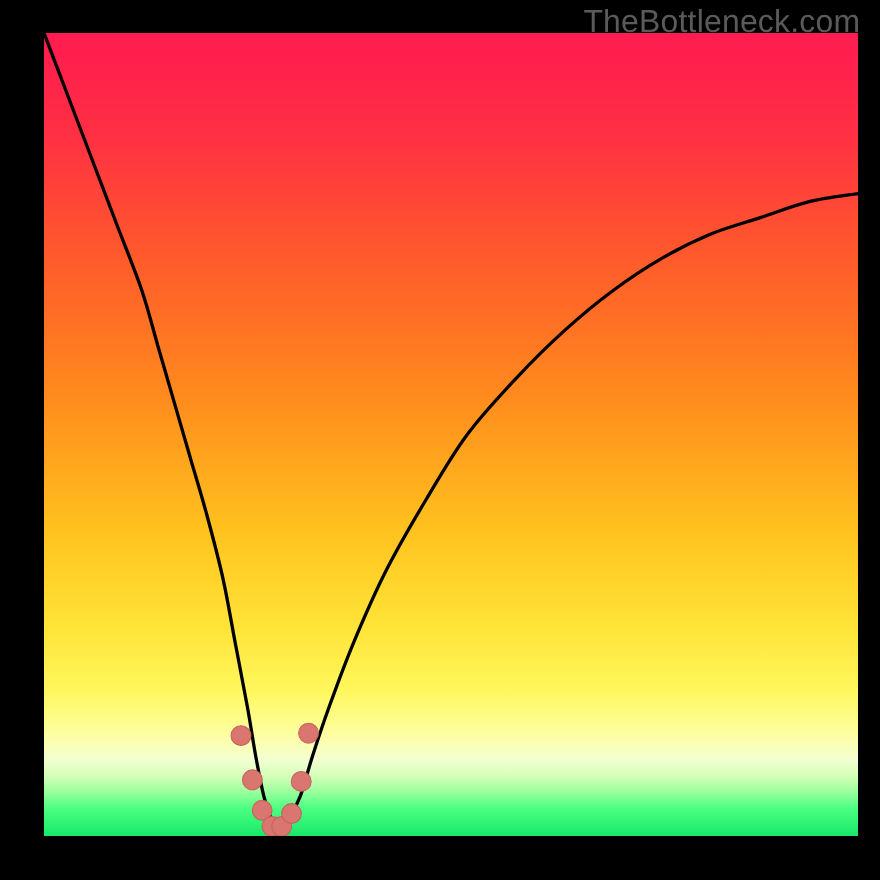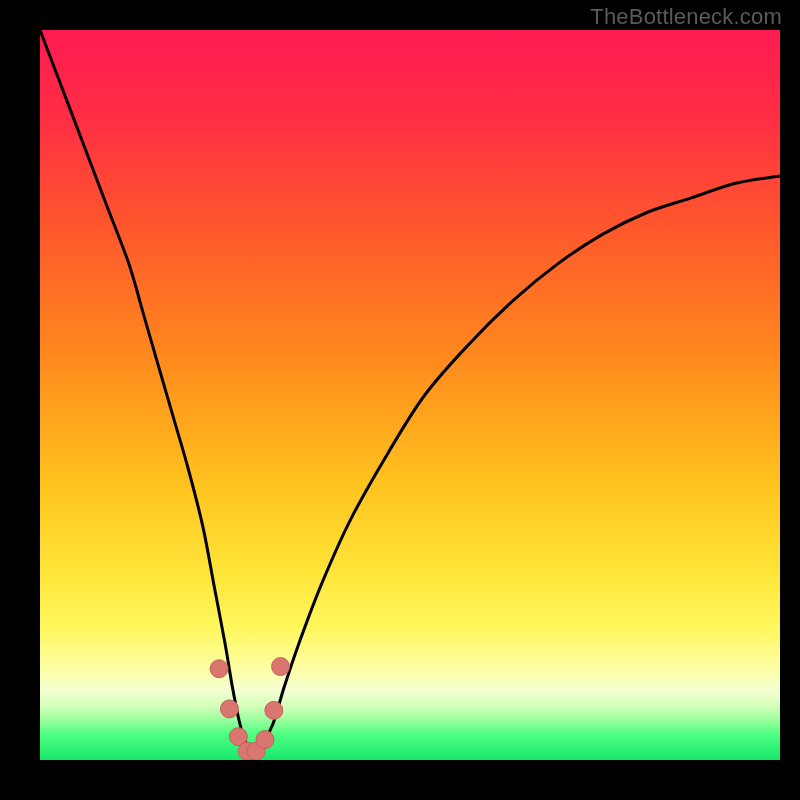--- a/index.html
+++ b/index.html
@@ -26,21 +26,21 @@
     left: 40px;
     width: 740px;   
     height: 730px;  
     overflow: hidden;
   }
   .attribution {
     position: absolute;
     top: 4px;
     right: 18px;
     color: #5a5a5a;
-    font-size: 22px;
+    font-size: 29px;
     font-weight: 400;
     letter-spacing: 0.2px;
   }
   svg { display: block; }
 </style>
 </head>
 <body>
 
 <div class="frame">
 

